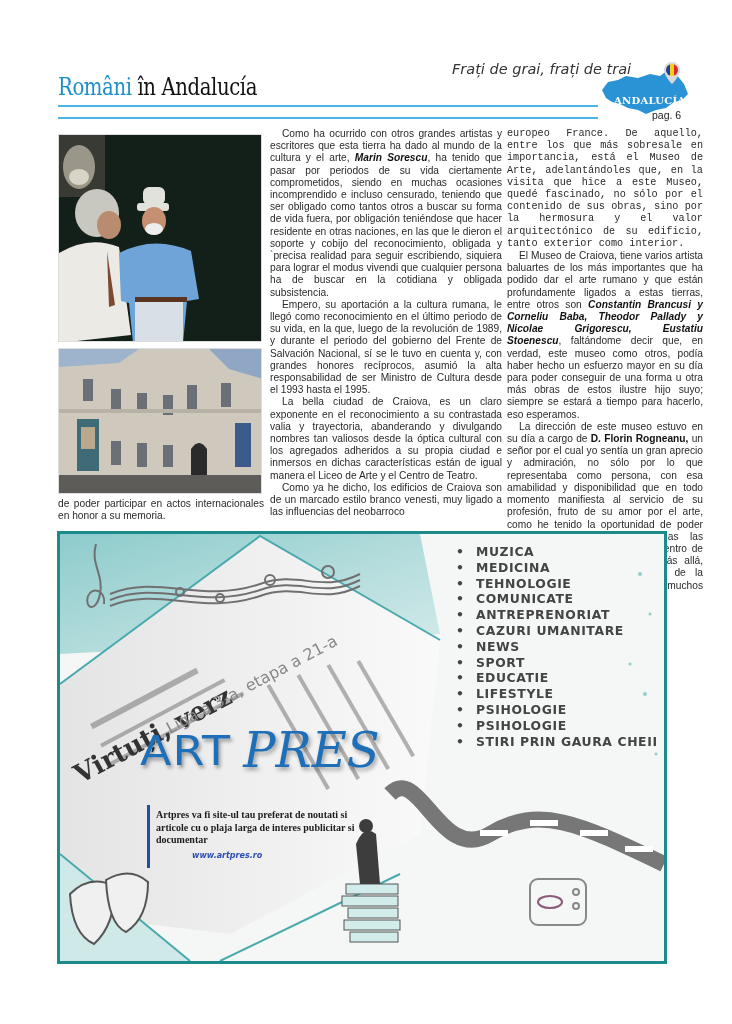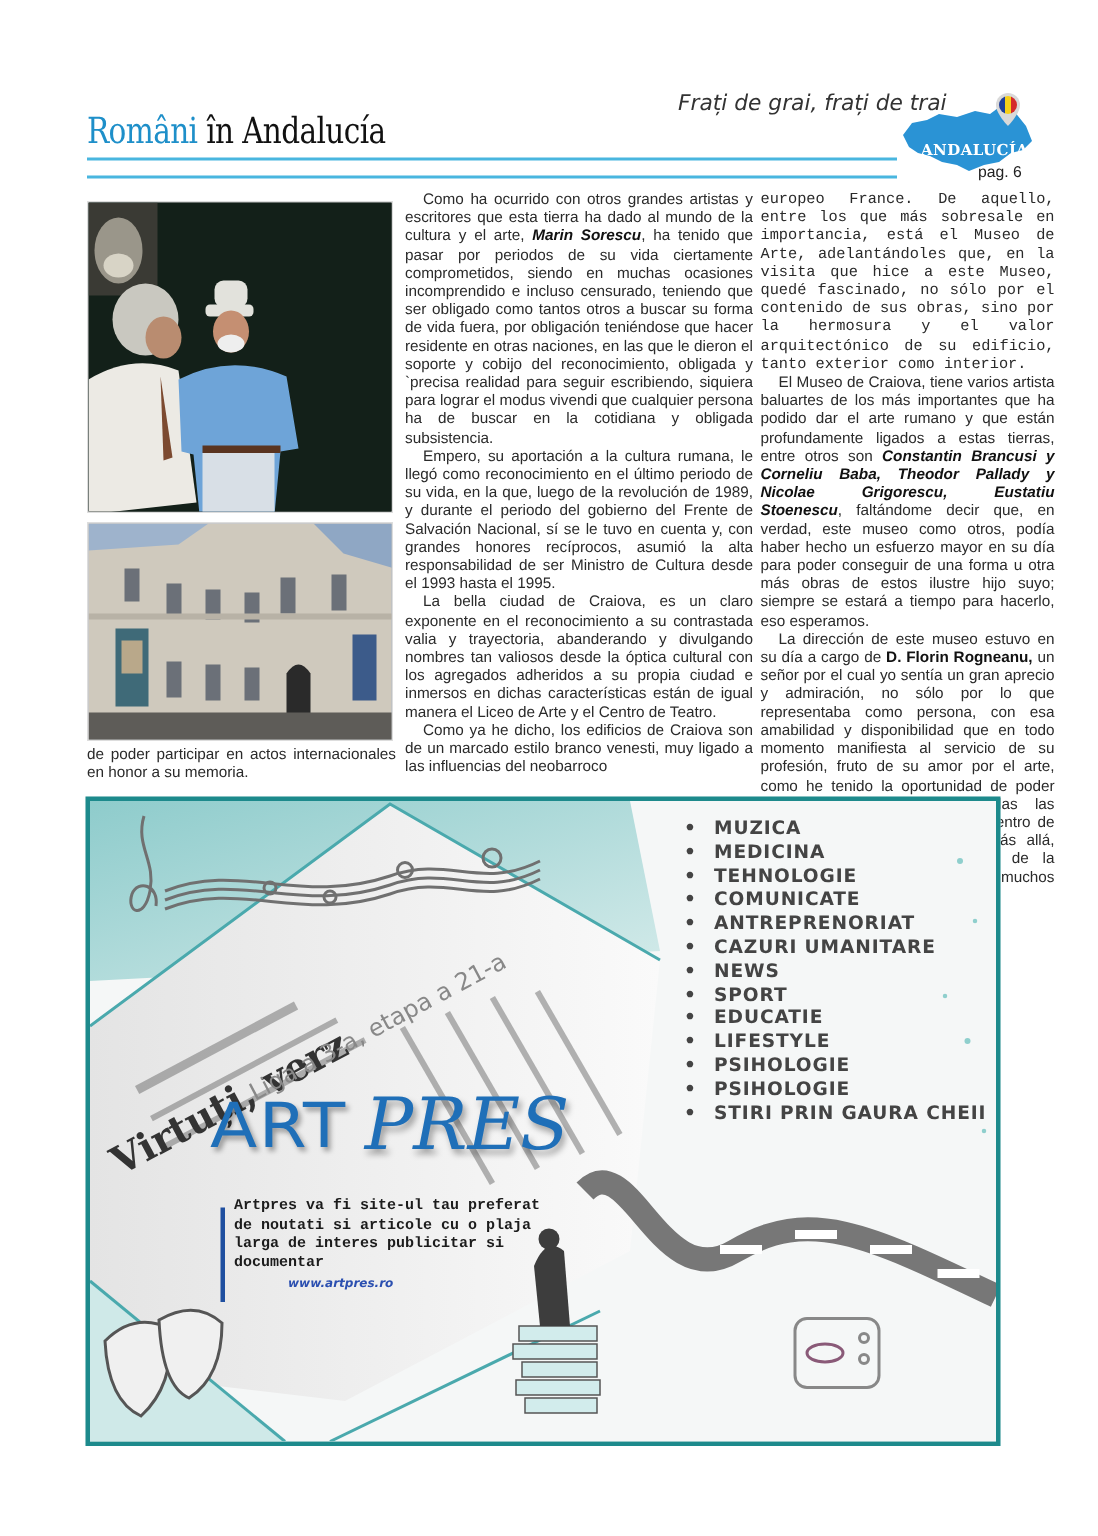--- a/index.html
+++ b/index.html
@@ -70,22 +70,22 @@
   .ad-list li .bullet { display: inline-block; width: 20px; color: #444; }
   .artpres-logo {
     position: absolute; left: 80px; top: 188px; white-space: nowrap;
     font-family: "DejaVu Serif", serif; color: #1f6fb8;
     text-shadow: 2px 3px 4px rgba(0,0,0,0.35);
   }
   .artpres-logo .a1 { font-size: 46px; letter-spacing: 1px; font-family: "DejaVu Sans", sans-serif; font-weight: normal; transform: scaleY(0.9); display: inline-block; }
   .artpres-logo .a2 { font-size: 48px; font-style: italic; margin-left: 12px; display: inline-block; }
   .ad-desc-bar { position: absolute; left: 87px; top: 271px; width: 3px; height: 63px; background: #1f4fa0; }
   .ad-desc {
-    position: absolute; left: 96px; top: 265px; width: 220px;
-    font-family: Liberation Mono, monospace; font-weight: bold; font-size: 10px;
+    position: absolute; left: 96px; top: 275px; width: 220px;
+    font-family: Liberation Serif, serif; font-weight: bold; font-size: 10px;
     line-height: 12.5px; color: #1c1c1c;
   }
   .ad-url {
     position: absolute; left: 96px; top: 317px; font-family: "DejaVu Sans", sans-serif;
     font-weight: bold; font-style: italic; font-size: 8px; color: #2b4fb0; margin-left: 36px;
   }
 </style>
 </head>
 <body>
 

